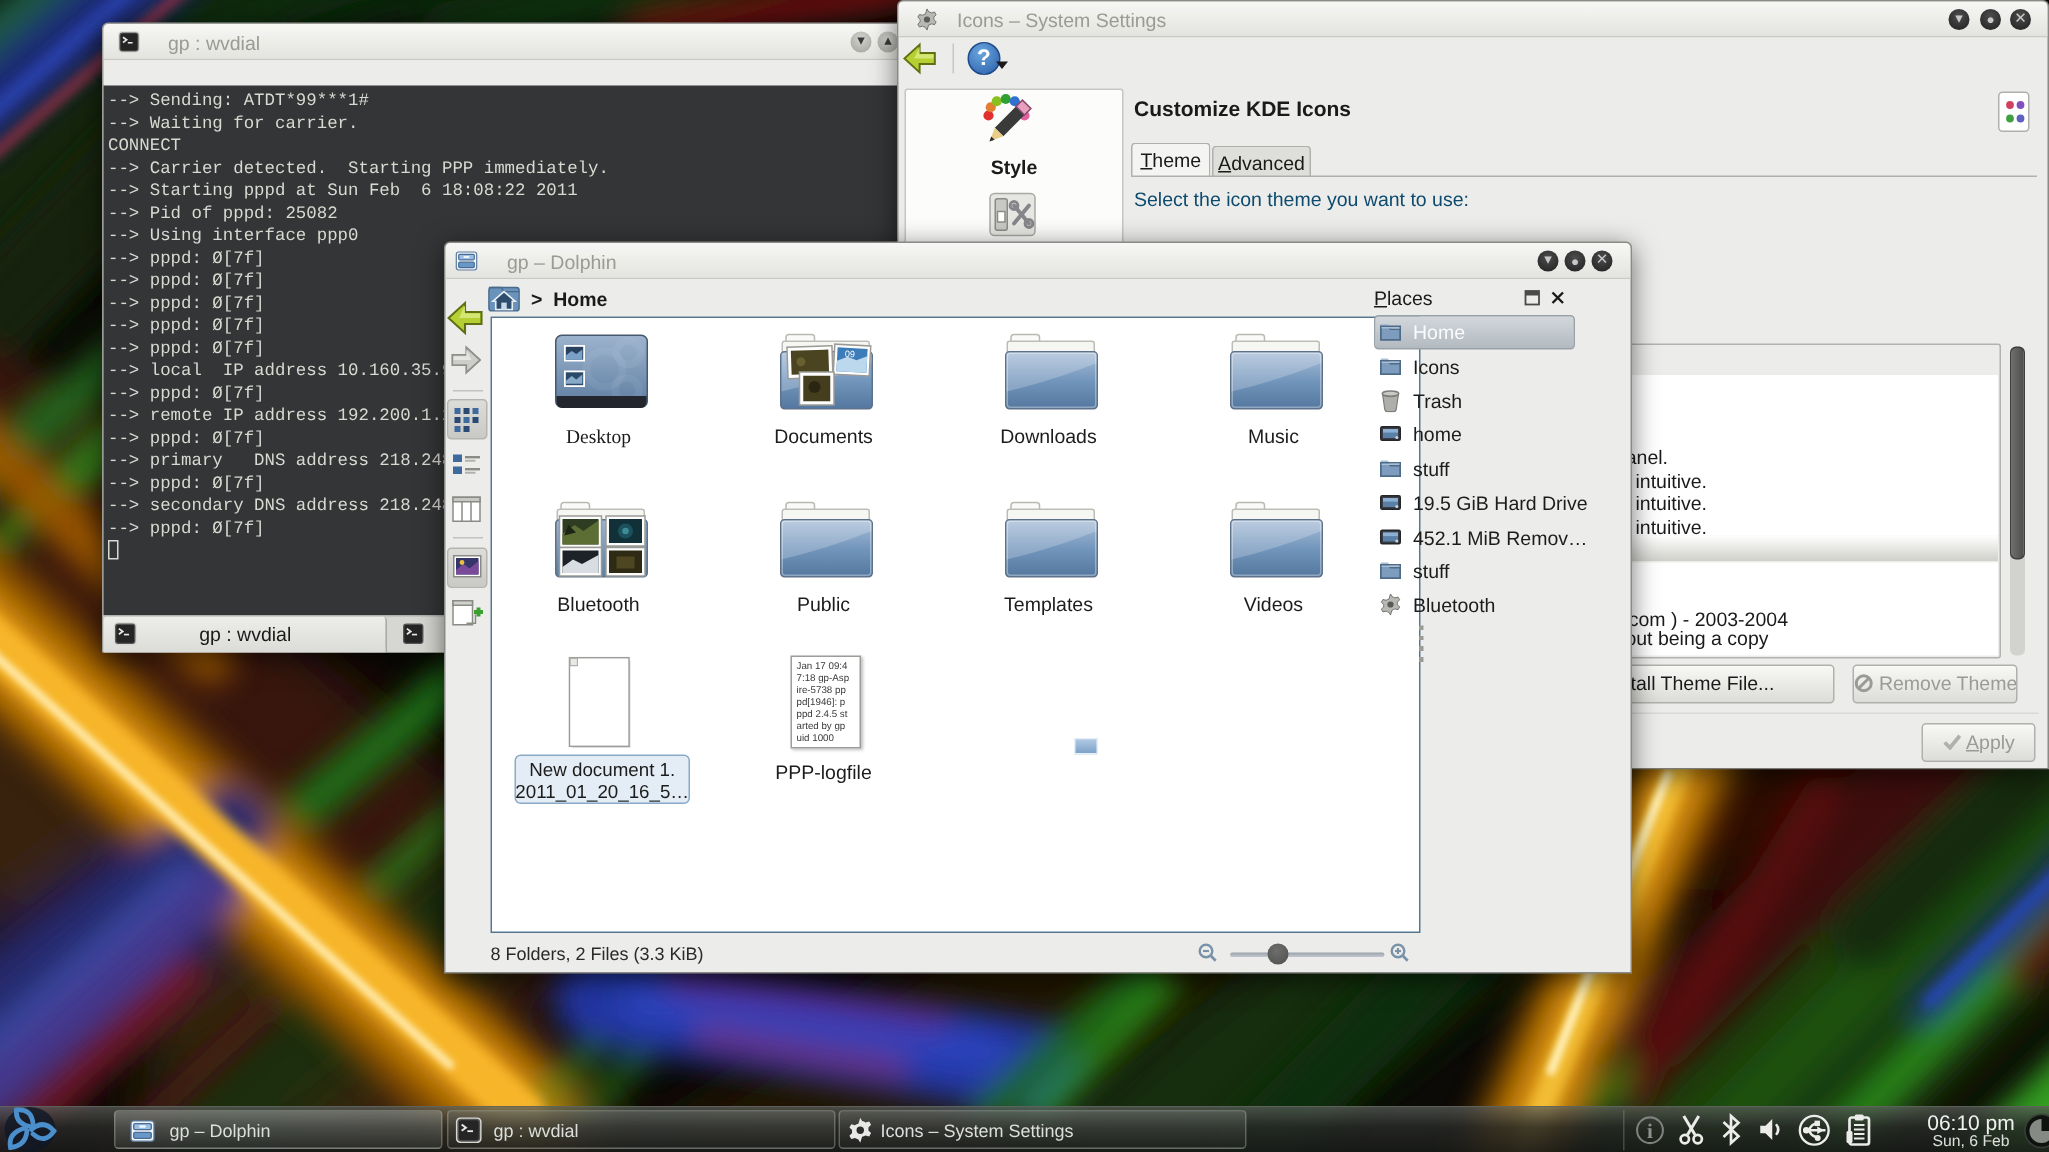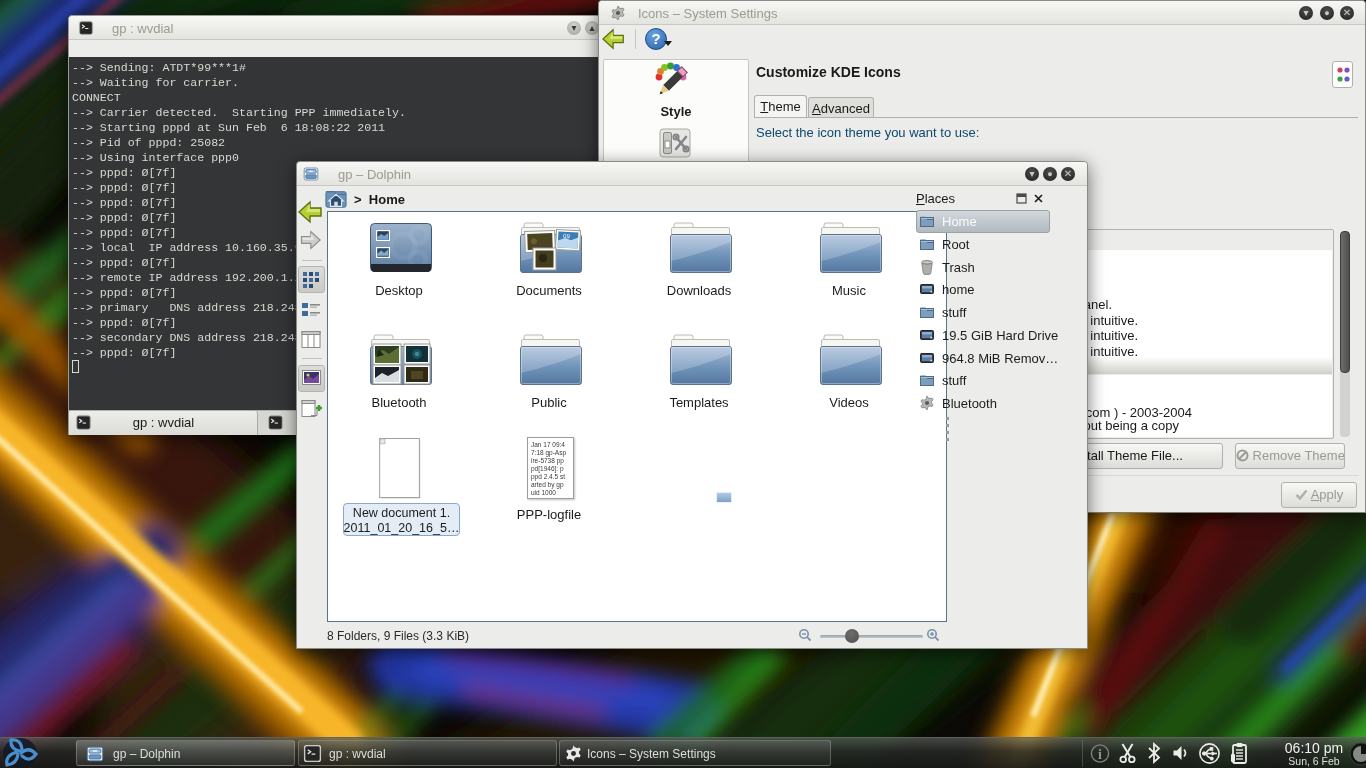--- a/index.html
+++ b/index.html
@@ -480,21 +480,21 @@
     </svg>
   <svg class="abs" style="left:222px;top:60px;" width="64" height="52">
       <use href="#sym-docs"></use>
     </svg>
   <svg class="abs" style="left:372px;top:60px;" width="64" height="52">
       <use href="#sym-folder"></use>
     </svg>
   <svg class="abs" style="left:522px;top:60px;" width="64" height="52">
       <use href="#sym-folder"></use>
     </svg>
-  <div class="ilbl" style="left:54px;top:121px;">Desktop</div>
+  <div class="ilbl" style="left:54px;top:121px;font-family:Liberation Serif, serif;">Desktop</div>
   <div class="ilbl" style="left:204px;top:121px;">Documents</div>
   <div class="ilbl" style="left:354px;top:121px;">Downloads</div>
   <div class="ilbl" style="left:504px;top:121px;">Music</div>
   <svg class="abs" style="left:72px;top:172px;" width="64" height="52">
       <use href="#sym-pics"></use>
     </svg>
   <svg class="abs" style="left:222px;top:172px;" width="64" height="52">
       <use href="#sym-folder"></use>
     </svg>
   <svg class="abs" style="left:372px;top:172px;" width="64" height="52">
@@ -509,21 +509,21 @@
   <div class="ilbl" style="left:504px;top:233px;">Videos</div>
   <svg class="abs" style="left:81px;top:275px;" width="43" height="62">
       <use href="#sym-page"></use>
     </svg>
   <div class="abs" style="left:230px;top:275px;width:47px;height:62px;background:#fff;border:1px solid #9c9c98;box-shadow:1px 1px 2px rgba(0,0,0,.25);font-size:6.5px;line-height:8px;color:#3a3a38;padding:3px 1px 0 3px;overflow:hidden;">Jan 17 09:4<br>7:18 gp-Asp<br>ire-5738 pp<br>pd[1946]: p<br>ppd 2.4.5 st<br>arted by gp<br>uid 1000</div>
   <div class="abs" style="left:46px;top:341px;width:117px;height:33px;background:#e4edf5;border:1px solid #88aac8;border-radius:4px;"></div>
   <div class="ilbl" style="left:46px;top:344px;width:117px;font-size:12.5px;">New document 1.<br>2011_01_20_16_5…</div>
   <div class="ilbl" style="left:204px;top:345px;">PPP-logfile</div>
   <div class="abs" style="left:419px;top:330px;width:16px;height:11px;background:linear-gradient(#a8c4e2,#7098c4);border:1px solid rgba(240,246,252,.9);opacity:.9;"></div>
 
-  <div class="abs" style="left:30px;top:467px;font-size:12px;color:#2a2a28;">8 Folders, 9 Files (3.3 KiB)</div>
+  <div class="abs" style="left:30px;top:467px;font-size:12px;color:#2a2a28;">8 Folders, 2 Files (3.3 KiB)</div>
   <svg class="abs" style="left:501px;top:466px;" width="14" height="14" viewBox="0 0 14 14">
       <circle cx="6" cy="6" r="4.2" fill="none" stroke="#7a92a8" stroke-width="1.6"></circle>
       <line x1="9.2" y1="9.2" x2="12.5" y2="12.5" stroke="#7a92a8" stroke-width="1.8"></line>
       <line x1="4" y1="6" x2="8" y2="6" stroke="#7a92a8" stroke-width="1.4"></line>
     </svg>
   <div class="abs" style="left:523px;top:473px;width:103px;height:3px;background:linear-gradient(#9aa2aa,#c2c8ce);border-radius:2px;"></div>
   <div class="abs" style="left:548px;top:467px;width:14px;height:14px;border-radius:50%;background:radial-gradient(circle at 45% 35%,#6e6e6c,#4e4e4c);"></div>
   <svg class="abs" style="left:629px;top:466px;" width="14" height="14" viewBox="0 0 14 14">
       <circle cx="6" cy="6" r="4.2" fill="none" stroke="#7a92a8" stroke-width="1.6"></circle>
       <line x1="9.2" y1="9.2" x2="12.5" y2="12.5" stroke="#7a92a8" stroke-width="1.8"></line>
@@ -540,36 +540,36 @@
       </svg>
     <svg style="position:absolute;left:117px;top:6px;" width="11" height="11" viewBox="0 0 11 11">
         <path d="M2,2 L9,9 M9,2 L2,9" stroke="#1a1a1a" stroke-width="1.6"></path>
       </svg>
     <div style="position:absolute;left:0;top:23px;width:134px;height:23px;border-radius:3px;background:linear-gradient(#d2d7db,#b2bac0);border:1px solid #9aa2a8;"></div>
     <div class="prow" style="top:26px;"><svg width="16" height="16">
           <use href="#sym-sfolder"></use>
         </svg><span style="color:#fafbfc;">Home</span></div>
     <div class="prow" style="top:49px;"><svg width="16" height="16">
           <use href="#sym-sfolder"></use>
-        </svg><span>Root</span></div>
+        </svg><span>Icons</span></div>
     <div class="prow" style="top:72px;"><svg width="16" height="16">
           <use href="#sym-trash"></use>
         </svg><span>Trash</span></div>
     <div class="prow" style="top:94px;"><svg width="16" height="16">
           <use href="#sym-dev"></use>
         </svg><span>home</span></div>
     <div class="prow" style="top:117px;"><svg width="16" height="16">
           <use href="#sym-sfolder"></use>
         </svg><span>stuff</span></div>
     <div class="prow" style="top:140px;"><svg width="16" height="16">
           <use href="#sym-dev"></use>
         </svg><span>19.5 GiB Hard Drive</span></div>
     <div class="prow" style="top:163px;"><svg width="16" height="16">
           <use href="#sym-dev"></use>
-        </svg><span>964.8 MiB Remov…</span></div>
+        </svg><span>452.1 MiB Remov…</span></div>
     <div class="prow" style="top:185px;"><svg width="16" height="16">
           <use href="#sym-sfolder"></use>
         </svg><span>stuff</span></div>
     <div class="prow" style="top:208px;"><svg width="16" height="16">
           <use href="#sym-gear"></use>
         </svg><span>Bluetooth</span></div>
   </div>
 </div>
 
 <div id="bar">

